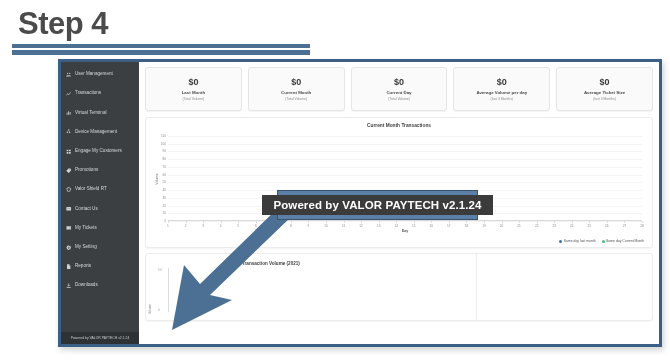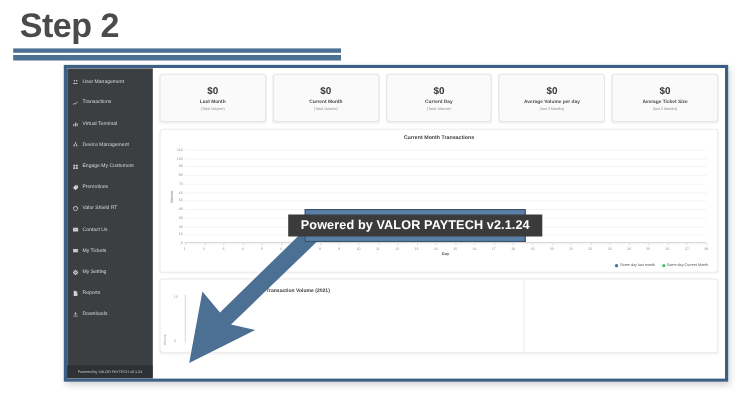--- a/index.html
+++ b/index.html
@@ -147,21 +147,21 @@
   #callout-inner{
     background:#3b3b3b;color:#ffffff;
     font-size:11.5px;font-weight:bold;
     padding:4px 11px;white-space:nowrap;
     letter-spacing:.1px;
   }
 </style>
 </head>
 <body>
 
-<div id="step-title">Step 2</div>
+<div id="step-title">Step 4</div>
 <div class="rule" id="rule-1"></div>
 <div class="rule" id="rule-2"></div>
 
 <div id="app-frame">
   <div id="app-inner">
 
     <nav id="sidebar">
       <div id="sidebar-nav">
           <div class="nav-item">
             <span class="ico">

